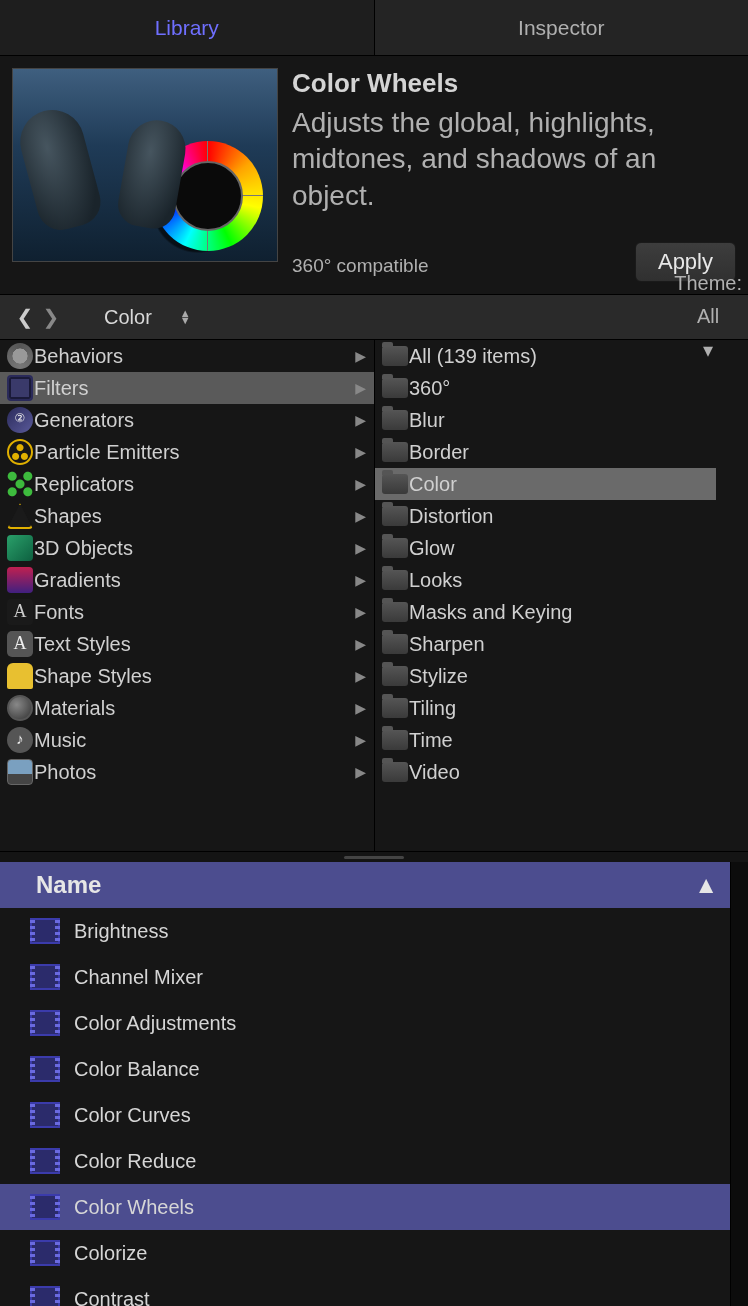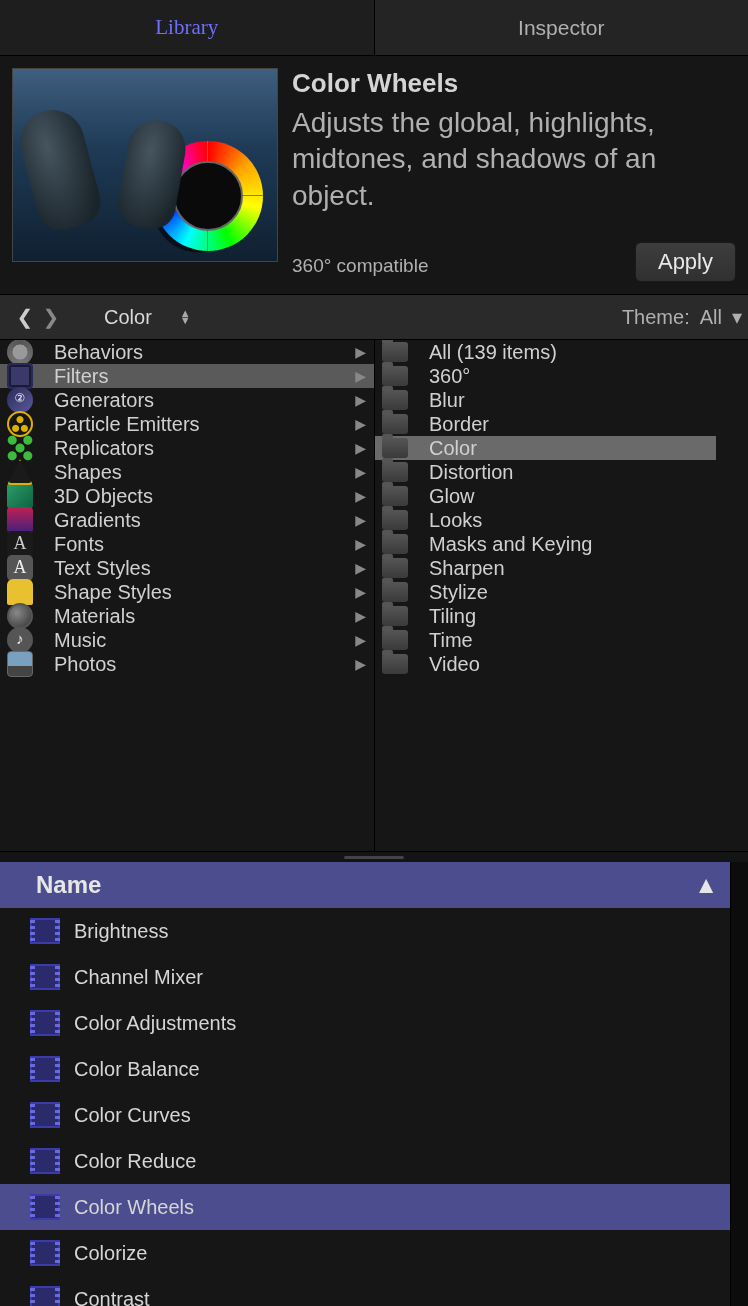--- a/index.html
+++ b/index.html
@@ -25,21 +25,21 @@
     background: var(--bg0);
     font-family: -apple-system, "Helvetica Neue", Arial, sans-serif;
     color: var(--text);
     overflow: hidden;
     font-size: 19px;
   }
 
   
   .tabs { display:flex; height:56px; border-bottom:1px solid #000; }
   .tab { flex:1; display:flex; align-items:center; justify-content:center; font-size:21px; color:var(--text-dim); background:var(--bg2); }
-  .tab.active { color: var(--accent); background: var(--bg1); font-family: Liberation Serif, serif; }
+  .tab.active { color: var(--accent); background: var(--bg1); }
   .tab + .tab { border-left:1px solid #000; }
 
   
   .preview { display:flex; padding:12px 12px 12px 12px; background: var(--bg0); }
   .thumb {
     width:266px; height:194px; border:1px solid #444; position:relative;
     overflow:hidden;
     background:
       radial-gradient(circle at 70% 72%, rgba(0,0,0,0.6) 0 44px, transparent 46px),
       linear-gradient(180deg,#3f5f7f 0%, #1f3b57 40%, #0f2030 100%);
@@ -79,29 +79,29 @@
     display:flex; align-items:center; height:46px; padding:0 6px 0 12px;
     background: #2a2a2a; border-top:1px solid #000; border-bottom:1px solid #000;
     font-size:20px;
   }
   .nav-arrow { width:26px; text-align:center; color:#888; }
   .nav-arrow.enabled { color:#ccc; }
   .pathbar-center { flex:1; display:flex; align-items:center; padding-left:40px; }
   .stepper {
     display:flex; flex-direction:column; margin-left:28px; line-height:7px; color:#aaa; font-size:11px;
   }
-  .pathbar-right { display:flex; align-items:center; gap:10px; color:var(--text-dim); }
+  .pathbar-right { display:flex; align-items:center; gap:10px; color:var(--text-dim);flex-direction:column; }
 
   
   .browser { display:flex; height:512px; border-bottom:1px solid #000; }
   .col { overflow:hidden; }
   .col.left  { width:375px; border-right:1px solid #000; }
   .col.right { flex:1; padding-right:32px; }
   .row {
-    display:flex; align-items:center; height:24px; padding:8px 6px; gap:20px;
+    display:flex; align-items:center; height:24px; padding:16px 6px; gap:0;
     font-size:20px; color:#d0d0d0;
   }
   .row.selected { background: var(--sel-gray); justify-content: space-between; }
   .row.selected2 { background: var(--sel-gray2); }
   .row .icon { width:28px; height:28px; display:flex; align-items:center; justify-content:center; flex-shrink:0; }
   .row .label { flex:1; white-space:nowrap; overflow:hidden; text-overflow:ellipsis; }
   .row .chev { color:#888; font-size:14px; padding-right:2px; }
   .folder-icon { width:26px; height:20px; background:linear-gradient(#555,#3a3a3a); border-radius:3px; position:relative; }
   .folder-icon::before { content:""; position:absolute; top:-4px; left:0; width:11px; height:5px; background:#555; border-radius:2px 2px 0 0; }
 

